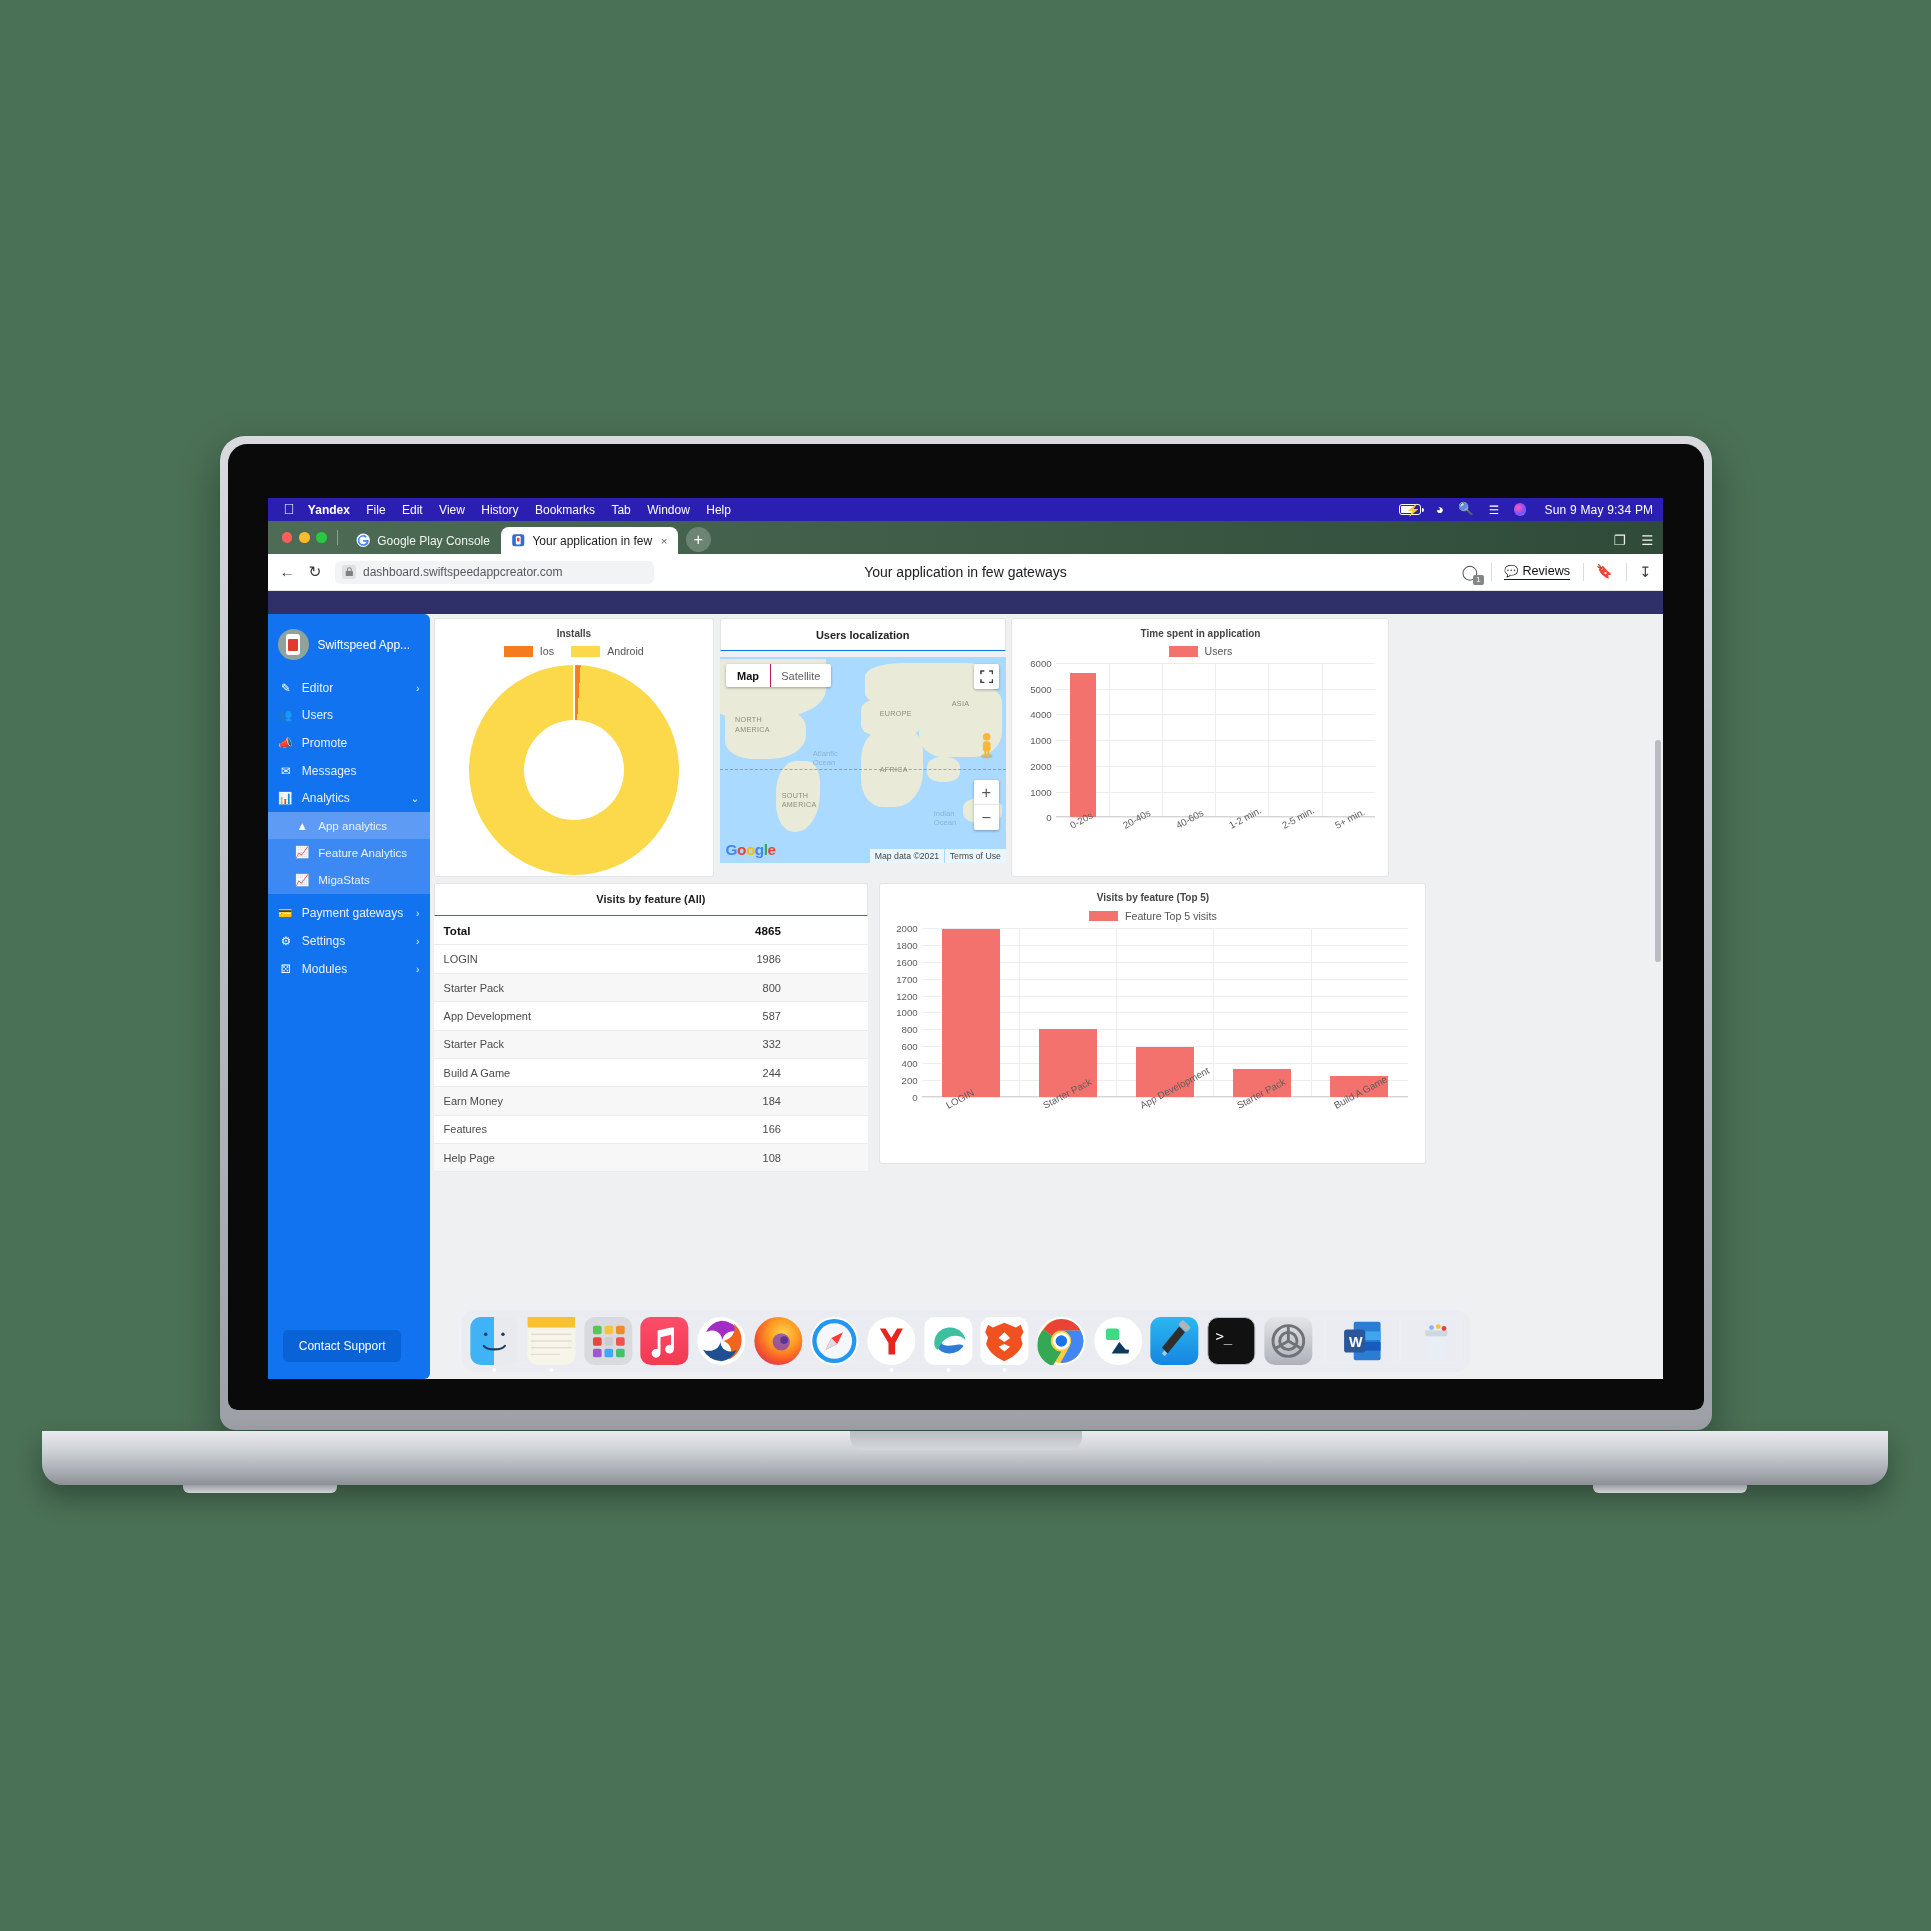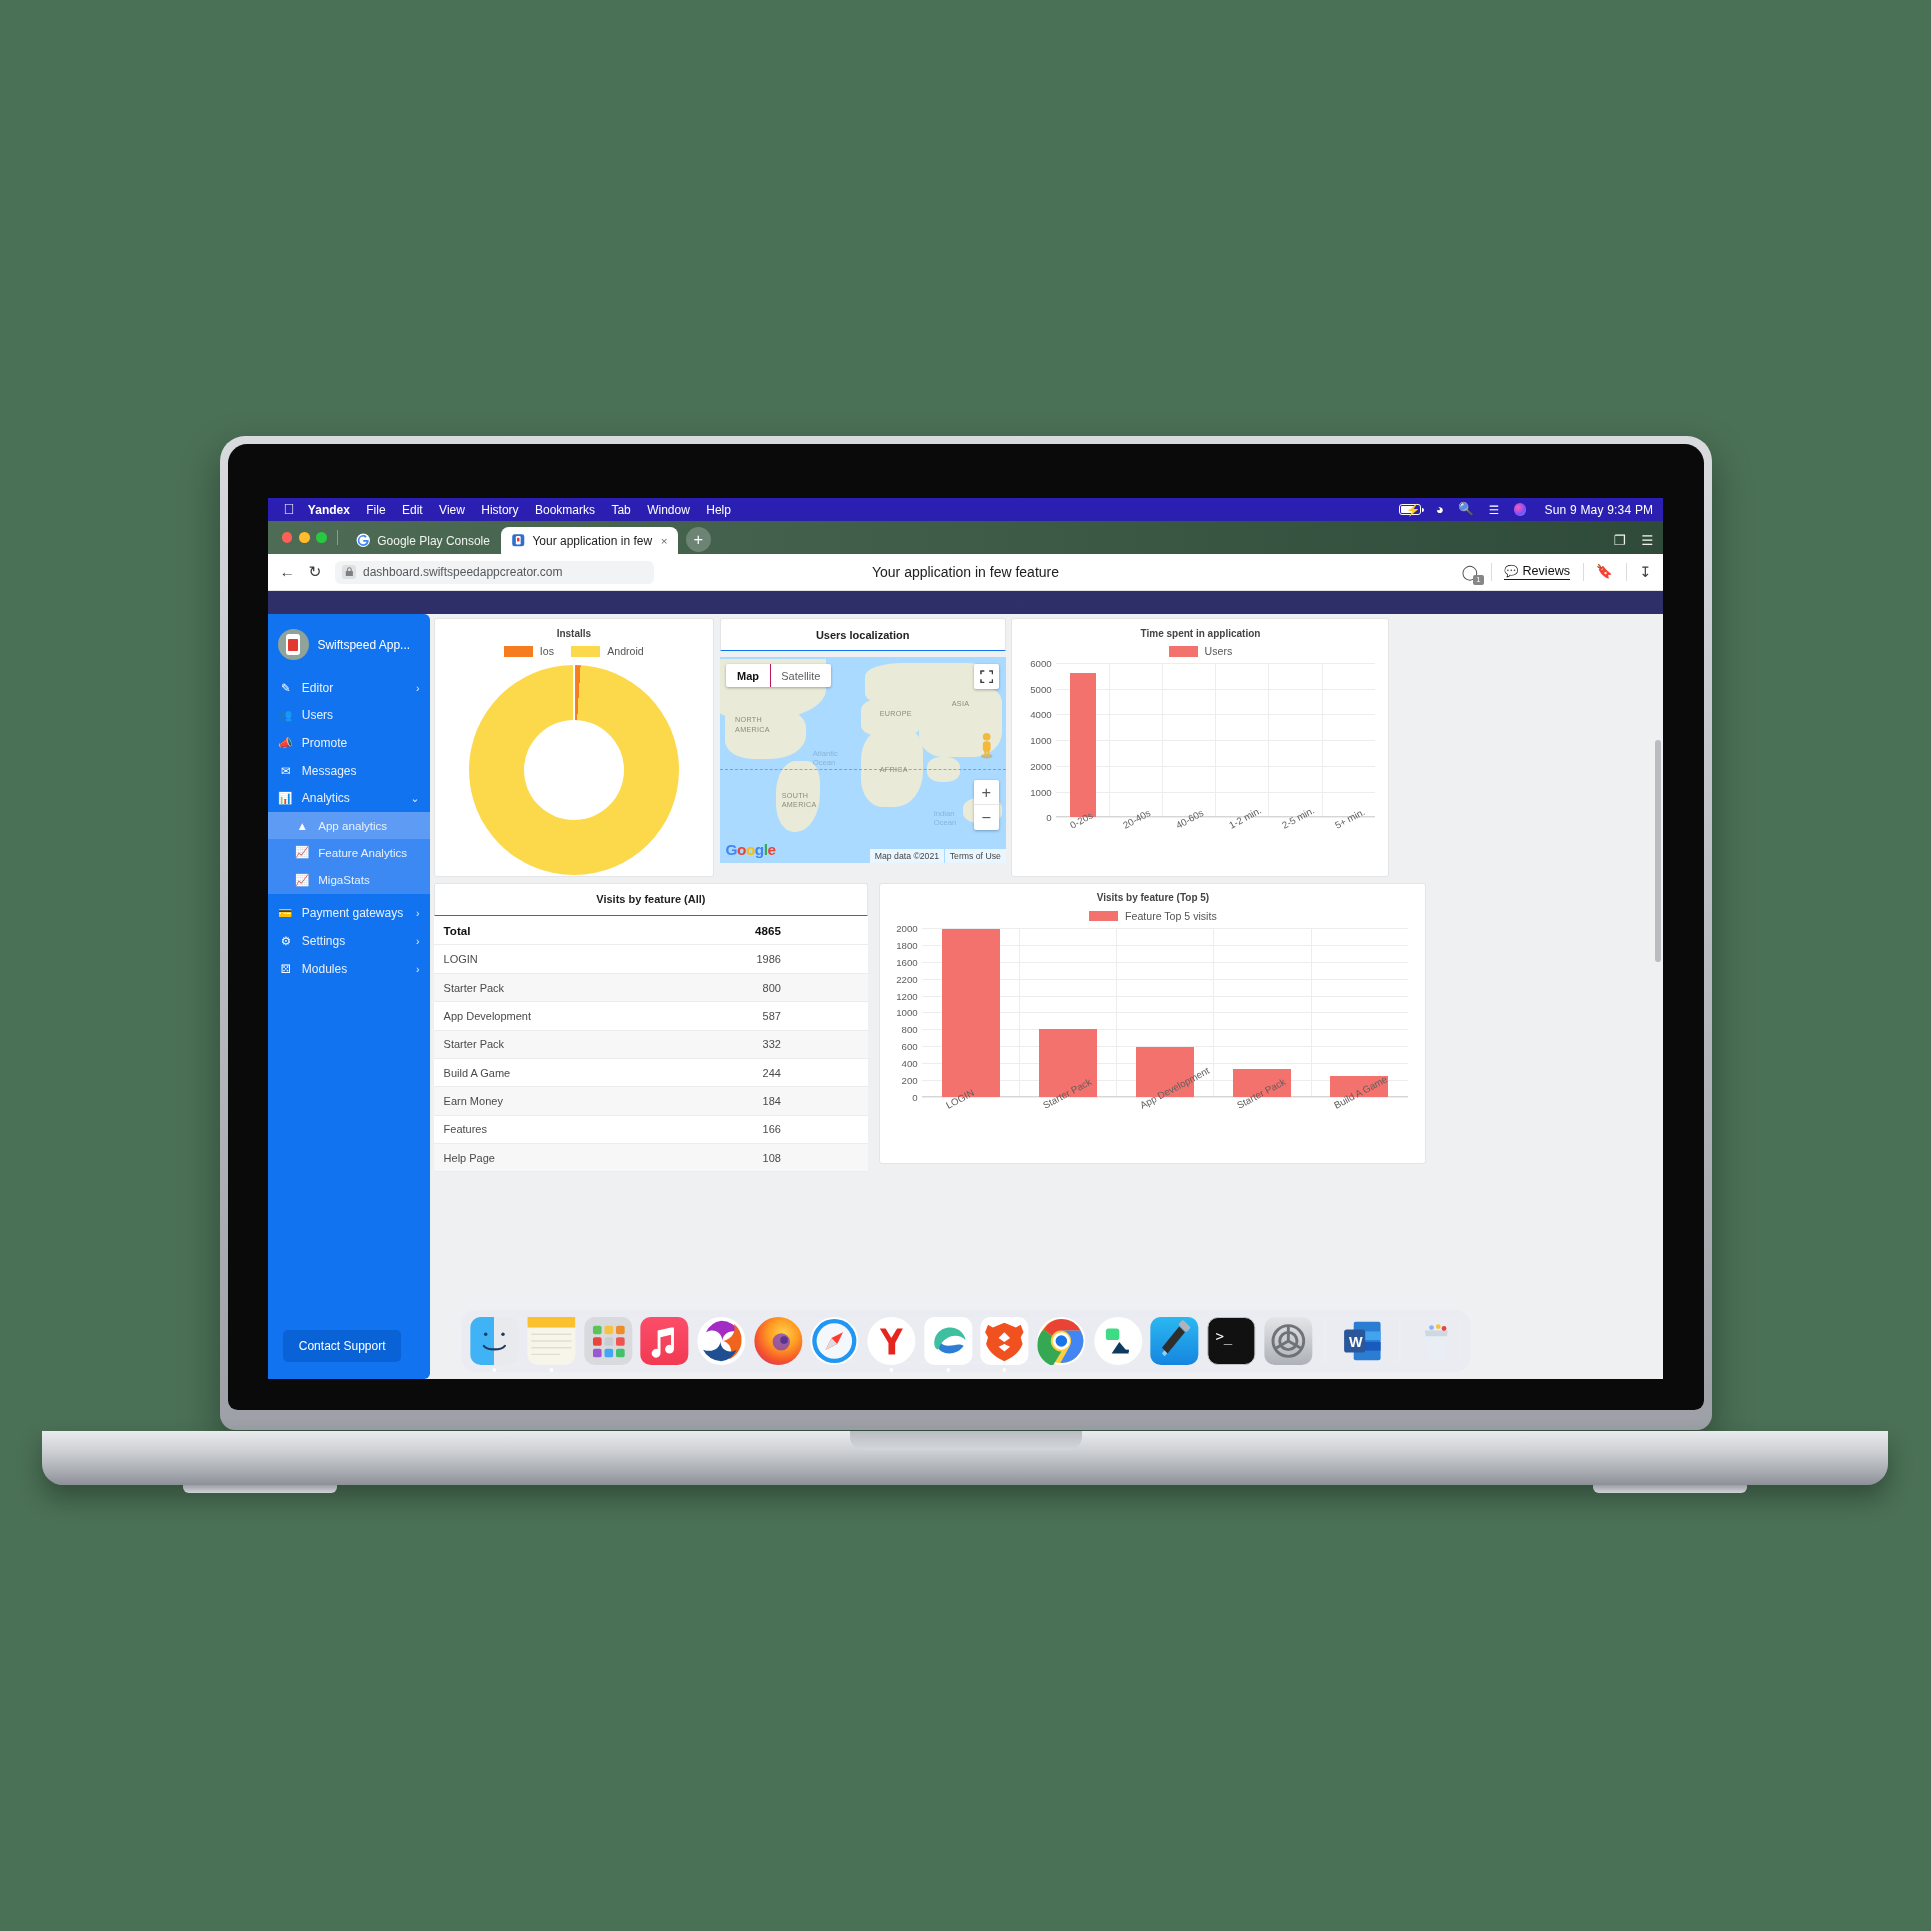--- a/index.html
+++ b/index.html
@@ -370,21 +370,21 @@
 
         <div class="newtab">+</div>
 
         <div class="right-icons">
           <span style="font-size:13.5px">❐</span>
           <span style="font-size:13.5px">☰</span>
         </div>
       </div>
 
       <div class="toolbar">
-        <span class="page-title-center">Your application in few feature</span>
+        <span class="page-title-center">Your application in few gateways</span>
         <span class="tb-ico">←</span>
         <span class="tb-ico">↻</span>
         <div class="urlbar">
           <span class="lockbox">
             <svg width="8.7" height="9.7" viewBox="0 0 9 10">
                 <path d="M2 4V2.8a2.5 2.5 0 0 1 5 0V4h.6A.6.6 0 0 1 8.2 4.6v4.2a.6.6 0 0 1-.6.6H1.4a.6.6 0 0 1-.6-.6V4.6A.6.6 0 0 1 1.4 4H2zm1.1 0h2.8V2.8a1.4 1.4 0 0 0-2.8 0V4z" fill="#7d8085"></path>
               </svg>
           </span>
           <span>dashboard.swiftspeedappcreator.com</span>
         </div>
@@ -662,21 +662,21 @@
                     <div class="ytick" style="top: 135px;">400</div>
                     <div class="gridline" style="top: 118px;"></div>
                     <div class="ytick" style="top: 118px;">600</div>
                     <div class="gridline" style="top: 101px;"></div>
                     <div class="ytick" style="top: 101px;">800</div>
                     <div class="gridline" style="top: 84px;"></div>
                     <div class="ytick" style="top: 84px;">1000</div>
                     <div class="gridline" style="top: 68px;"></div>
                     <div class="ytick" style="top: 68px;">1200</div>
                     <div class="gridline" style="top: 51px;"></div>
-                    <div class="ytick" style="top: 51px;">2200</div>
+                    <div class="ytick" style="top: 51px;">1700</div>
                     <div class="gridline" style="top: 34px;"></div>
                     <div class="ytick" style="top: 34px;">1600</div>
                     <div class="gridline" style="top: 17px;"></div>
                     <div class="ytick" style="top: 17px;">1800</div>
                     <div class="gridline" style="top: 0px;"></div>
                     <div class="ytick" style="top: 0px;">2000</div>
                     <div class="vline" style="left: 97px;"></div>
                     <div class="vline" style="left: 194px;"></div>
                     <div class="vline" style="left: 291px;"></div>
                     <div class="vline" style="left: 389px;"></div>

